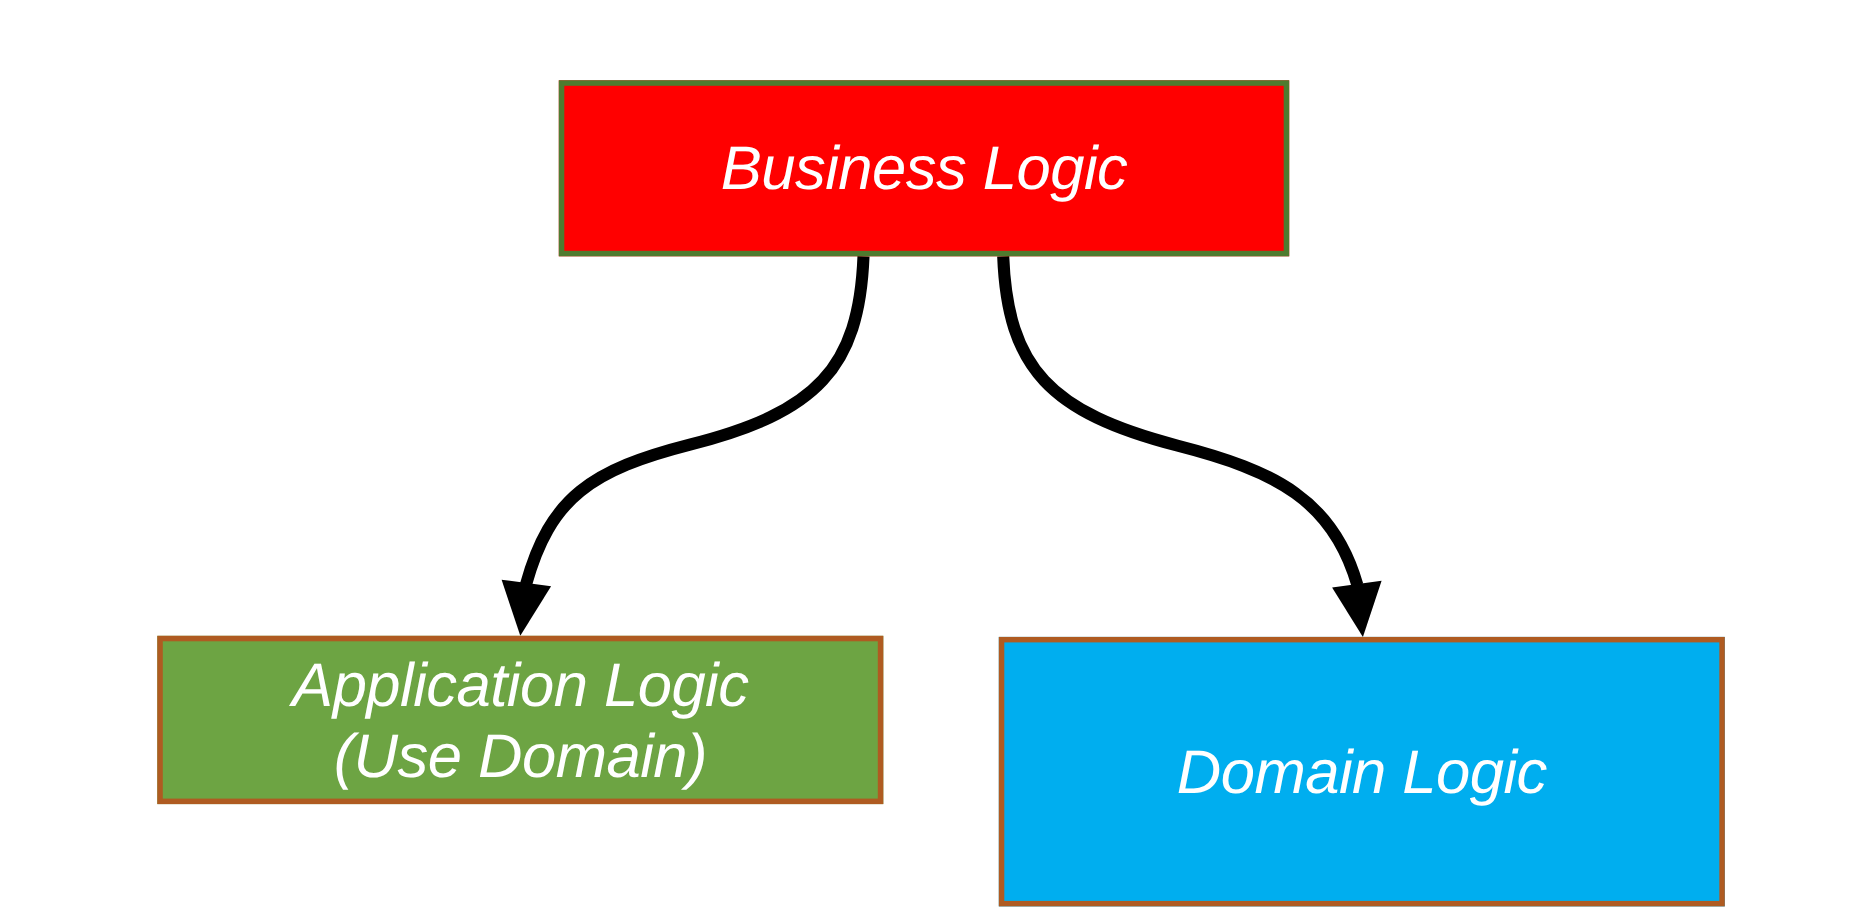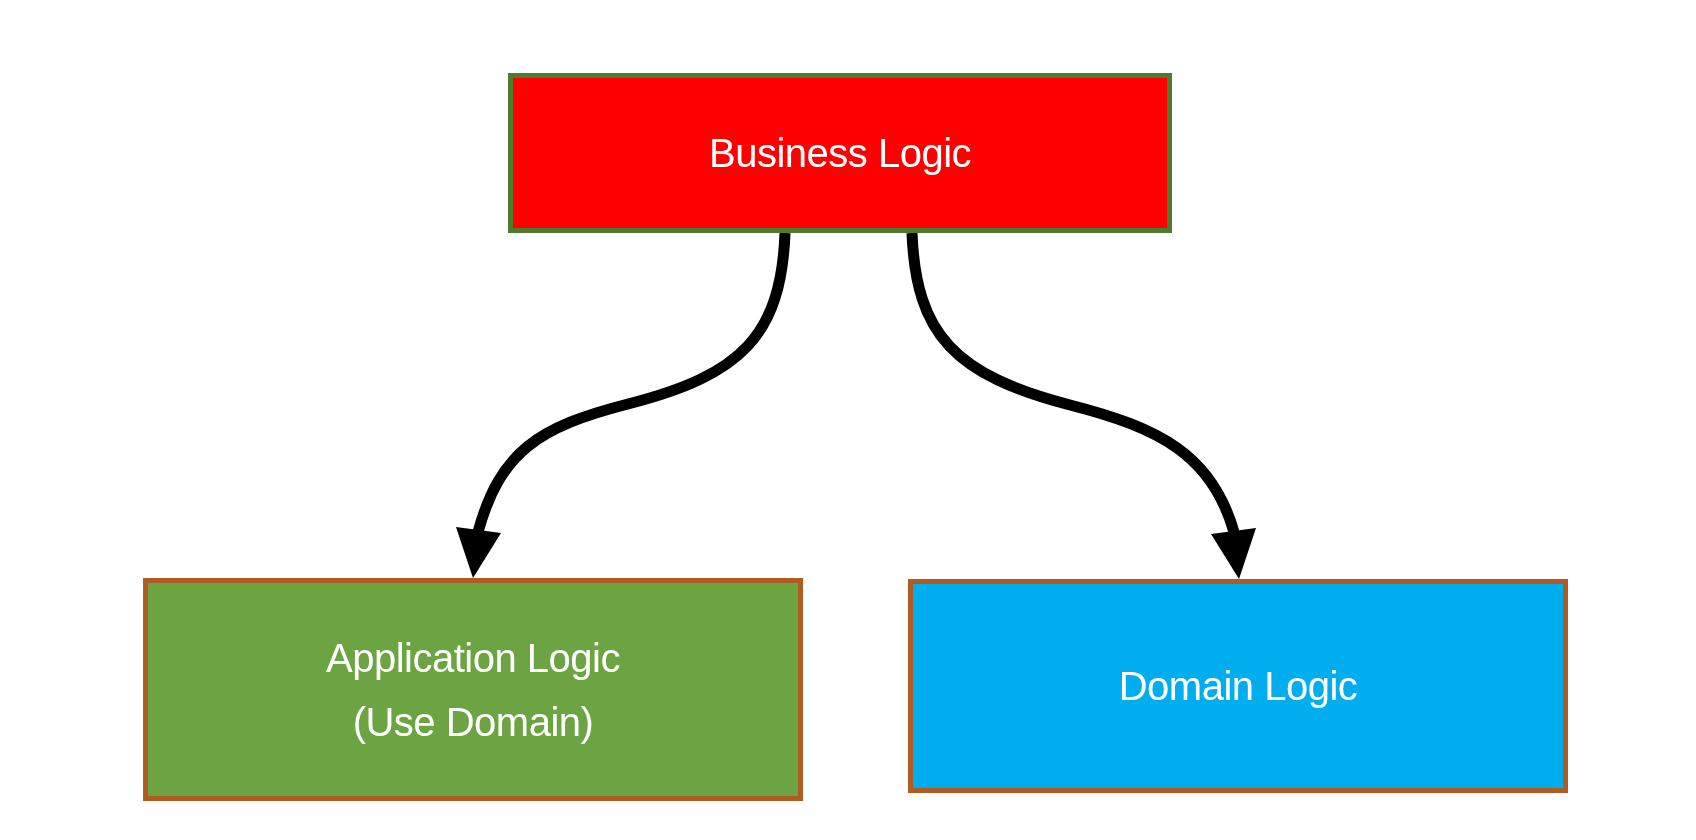--- a/index.html
+++ b/index.html
@@ -34,42 +34,43 @@
     display: flex;
     flex-direction: column;
     align-items: center;
     justify-content: center;
     text-align: center;
     border-style: solid;
     border-width: 5px;
   }
   .node-label {
     display: block;
-    font-size: 40px;
+    font-size: 56px;
     letter-spacing: -0.5px;
     line-height: 64px;
     white-space: nowrap;
+    font-style: italic;
   }
   .node-business {
     left: 508px;
     top: 73px;
     width: 664px;
     height: 160px;
   }
   .node-application {
     left: 143px;
     top: 578px;
     width: 660px;
-    height: 223px;
+    height: 153px;
   }
   .node-domain {
     left: 908px;
     top: 579px;
     width: 660px;
-    height: 214px;
+    height: 245px;
     text-align: center;
   }
 </style>
 </head>
 <body>
 
 <div class="canvas">
 
   <svg class="connectors" viewBox="0 0 1696 840" xmlns="http://www.w3.org/2000/svg">
     <path class="connector" d="M 785 233 C 781 335 742 375 628 404 C 538 427 500 452 478 532" style="stroke: rgb(0, 0, 0);"></path>

